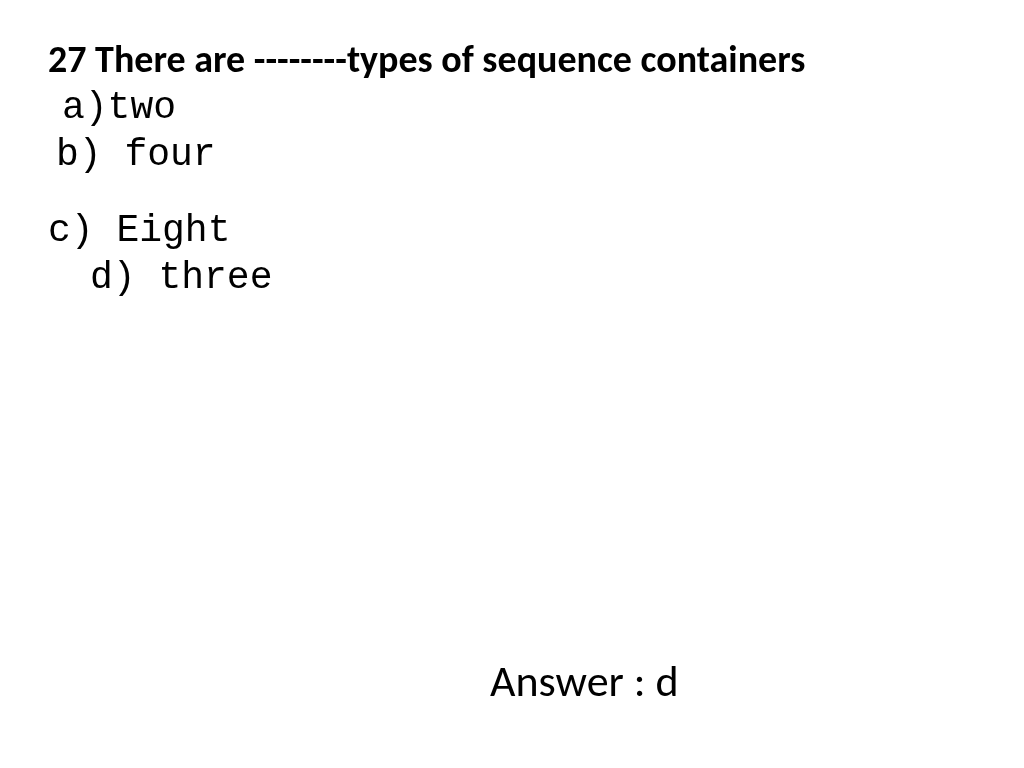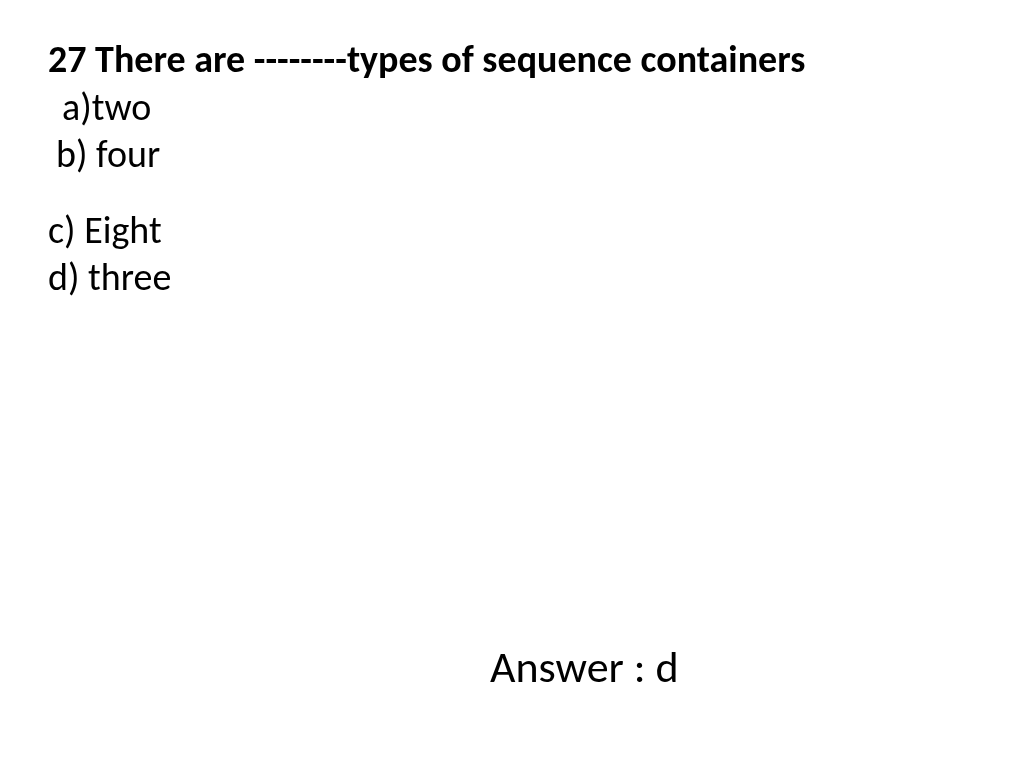--- a/index.html
+++ b/index.html
@@ -22,29 +22,30 @@
   .question-block {
     font-size: 38px;
     line-height: 1.25;
     letter-spacing: 0px;
   }
   .question-text {
     font-weight: 700;
   }
   .options {
     font-weight: 400;
+    font-family: Liberation Mono, monospace;
   }
   .opt-a { padding-left: 14px; }
   .opt-b { padding-left: 8px; }
   .opt-c { padding-left: 0px; margin-top: 28px; }
-  .opt-d { padding-left: 0px; }
+  .opt-d { padding-left: 0px; margin-left: 42px; }
   .answer {
     position: absolute;
     left: 490px;
-    top: 640px;
+    top: 654px;
     font-size: 44px;
     font-weight: 400;
   }
 </style>
 </head>
 <body>
 
 <div class="slide">
 
   <div class="question-block">

